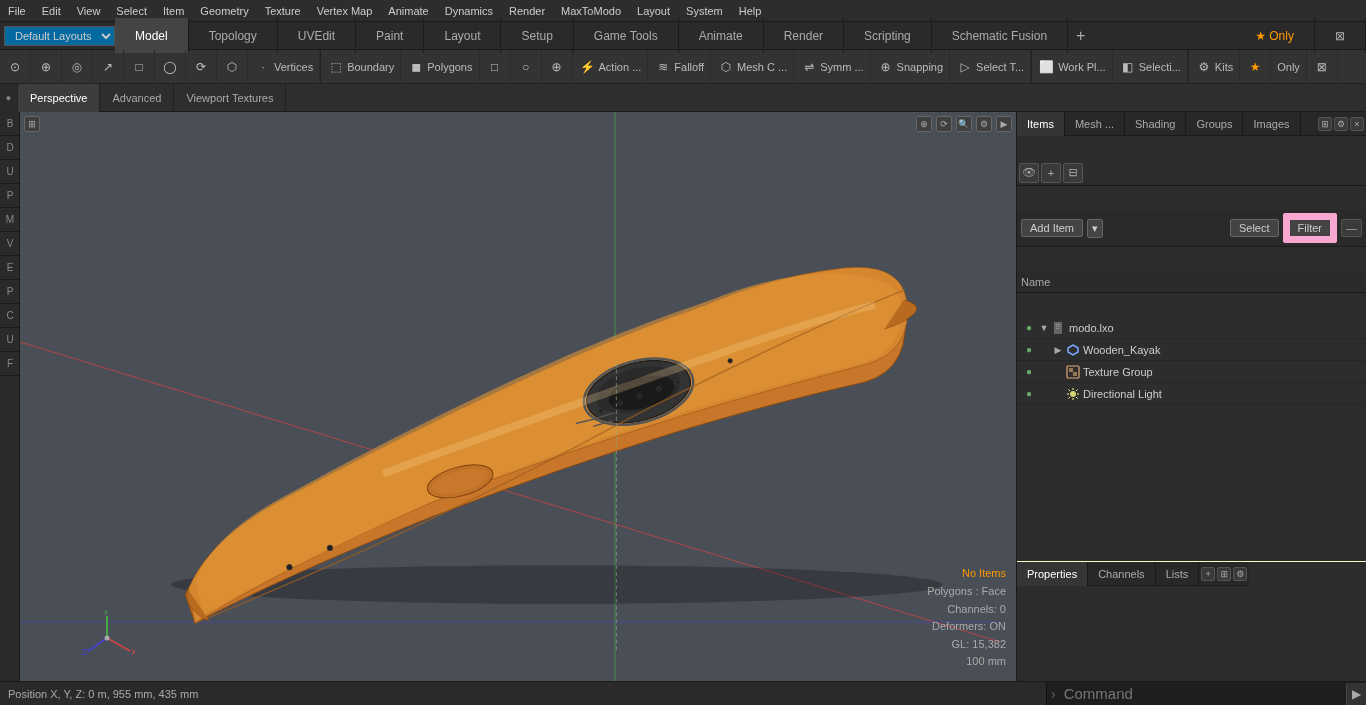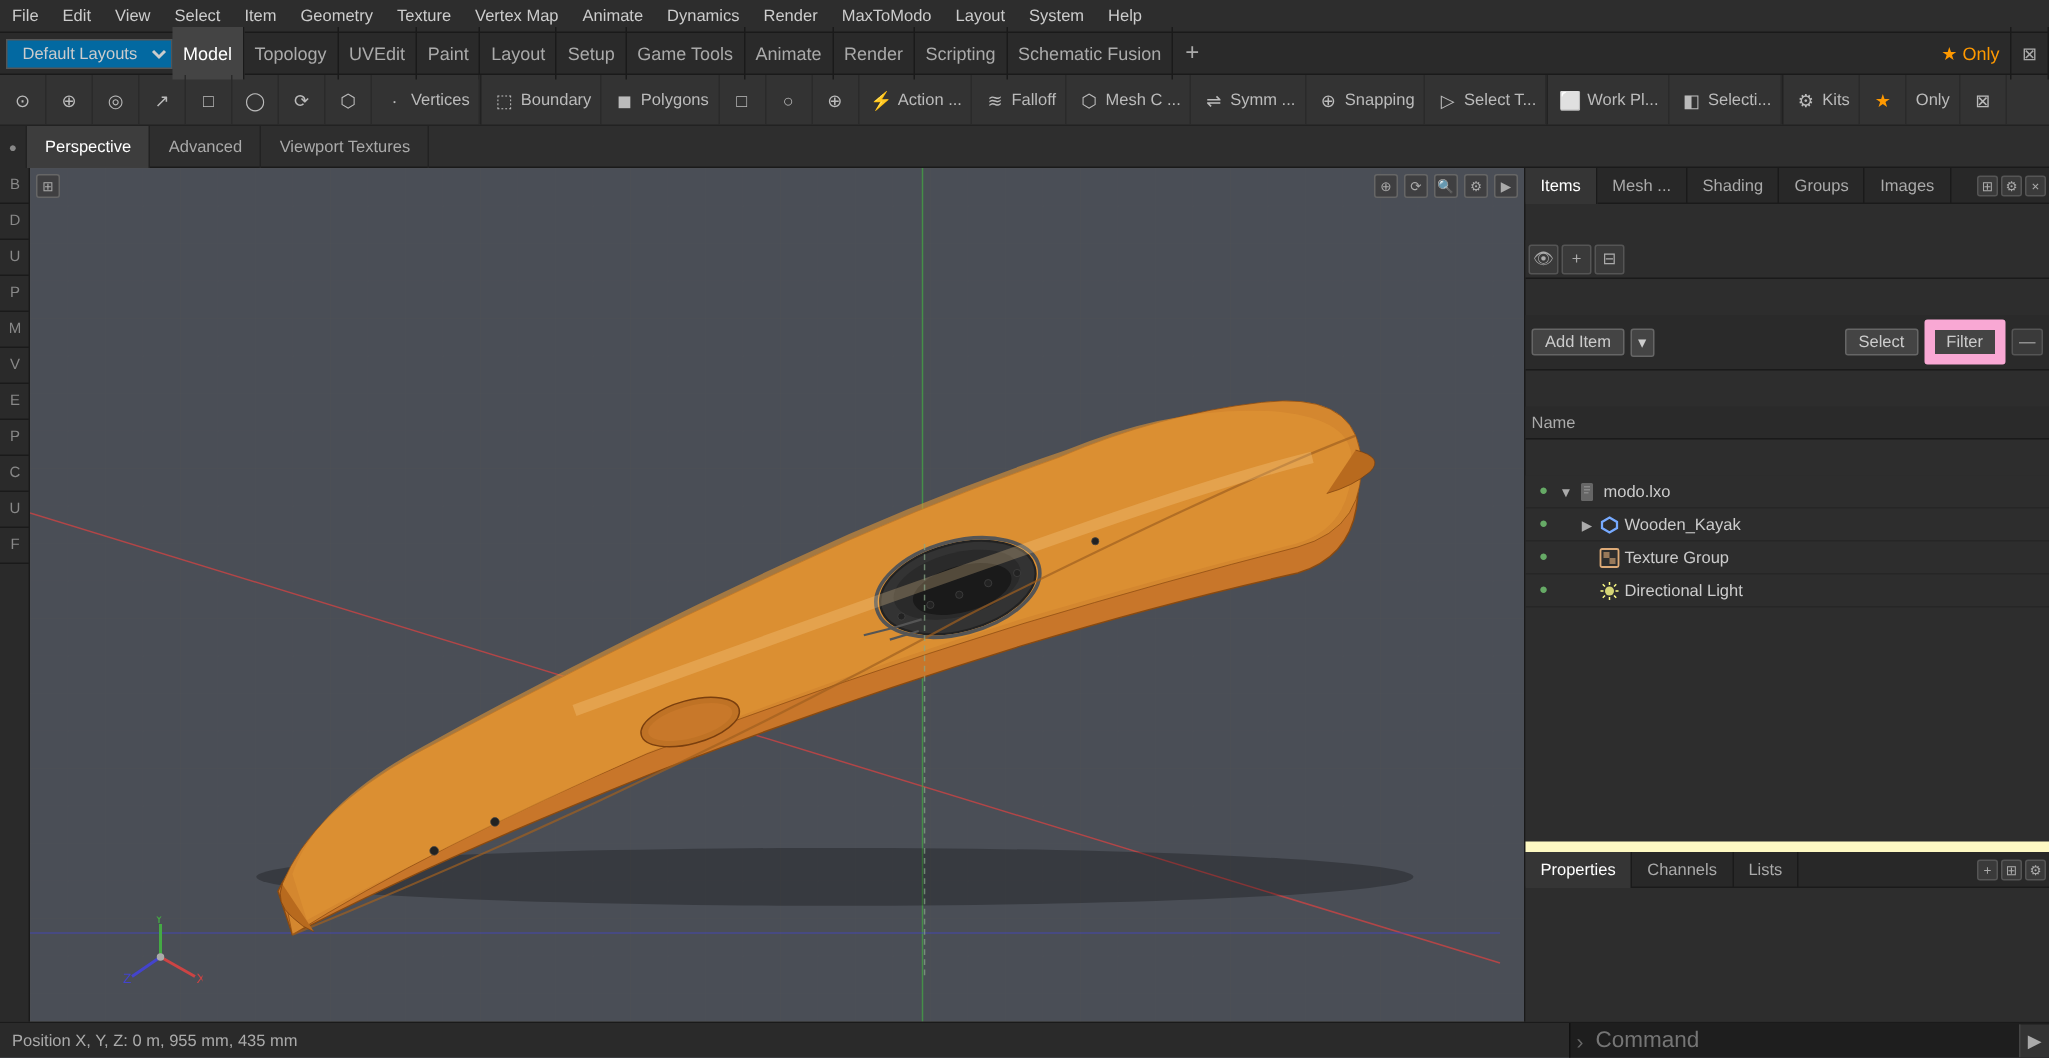--- a/index.html
+++ b/index.html
@@ -4,21 +4,21 @@
   <style>
     * { margin: 0; padding: 0; box-sizing: border-box; }
     body { width: 1366px; height: 705px; background: #3a3a3a; font-family: Arial, sans-serif; font-size: 11px; color: #ccc; overflow: hidden; }
 
     
     #menu-bar { display: flex; align-items: center; background: #2d2d2d; height: 22px; border-bottom: 1px solid #1a1a1a; }
     .menu-item { padding: 3px 8px; cursor: pointer; color: #ccc; }
 
     
     #tab-bar { display: flex; align-items: center; background: #2a2a2a; height: 28px; border-bottom: 1px solid #1a1a1a; }
-    .tab-btn { padding: 4px 7px; cursor: pointer; color: #aaa; border-right: 1px solid #1a1a1a; height: 35px; display: flex; align-items: center; font-size: 12px; }
+    .tab-btn { padding: 4px 20px; cursor: pointer; color: #aaa; border-right: 1px solid #1a1a1a; height: 35px; display: flex; align-items: center; font-size: 12px; }
     .tab-btn.active { background: #444; color: #fff; }
     .tab-add { padding: 4px 8px; cursor: pointer; color: #aaa; font-size: 16px; display: flex; align-items: center; height: 28px; }
 
     
     #layout-selector { background: #0369a1; border: 1px solid #555; color: #ccc; padding: 2px 6px; margin-left: 4px; font-size: 11px; cursor: pointer; }
 
     
     #toolbar { display: flex; align-items: center; background: #333; height: 34px; border-bottom: 1px solid #222; flex-wrap: nowrap; overflow: hidden; }
     .toolbar-btn { padding: 3px 6px; cursor: pointer; color: #bbb; display: flex; align-items: center; gap: 2px; border-right: 1px solid #2a2a2a; height: 34px; white-space: nowrap; font-size: 11px; }
     .toolbar-icon { width: 18px; height: 18px; display: inline-flex; align-items: center; justify-content: center; font-size: 12px; }
@@ -75,21 +75,21 @@
 
     #items-list { flex: 1; background: #2d2d2d; overflow-y: auto; }
     .item-row { display: flex; align-items: center; padding: 2px 4px; border-bottom: 1px solid #262626; cursor: pointer; min-height: 22px; }
     .item-vis { width: 16px; height: 16px; display: flex; align-items: center; justify-content: center; cursor: pointer; color: #6a6; font-size: 10px; }
     .item-indent { display: inline-block; }
     .item-expand { width: 14px; height: 14px; display: flex; align-items: center; justify-content: center; cursor: pointer; color: #aaa; font-size: 9px; }
     .item-icon { width: 16px; height: 16px; display: flex; align-items: center; justify-content: center; margin-right: 2px; }
     .item-label { font-size: 11px; color: #ccc; }
 
     
-    #properties-panel { height: 120px; border-top: 7px solid #fef9c3; display: flex; flex-direction: column; }
+    #properties-panel { height: 120px; border-top: 1px solid #fef9c3; display: flex; flex-direction: row; }
     #props-tabs { display: flex; background: #282828; border-bottom: 1px solid #1a1a1a; height: 24px; align-items: center; }
     .props-tab { padding: 3px 10px; cursor: pointer; color: #aaa; font-size: 11px; border-right: 1px solid #1a1a1a; height: 24px; display: flex; align-items: center; }
     .props-tab.active { background: #353535; color: #fff; }
     .props-content { flex: 1; background: #2d2d2d; }
     .props-tab-actions { margin-left: auto; display: flex; }
 
     
     #bottom-bar { display: flex; align-items: center; background: #2a2a2a; height: 24px; border-top: 1px solid #1a1a1a; }
     #position-text { padding: 0 8px; color: #aaa; font-size: 11px; flex: 1; }
     #command-area { display: flex; align-items: center; background: #1e1e1e; border-left: 1px solid #111; width: 320px; height: 24px; }
@@ -345,20 +345,28 @@
     <svg id="axes-indicator" xmlns="http://www.w3.org/2000/svg" viewBox="0 0 55 55">
       <line x1="27" y1="27" x2="50" y2="40" stroke="#c44" stroke-width="2"></line>
       <text x="51" y="44" fill="#c44" font-size="9">X</text>
       <line x1="27" y1="27" x2="27" y2="5" stroke="#4a4" stroke-width="2"></line>
       <text x="23" y="4" fill="#4a4" font-size="9">Y</text>
       <line x1="27" y1="27" x2="8" y2="40" stroke="#44c" stroke-width="2"></line>
       <text x="2" y="44" fill="#44c" font-size="9">Z</text>
       <circle cx="27" cy="27" r="2.5" fill="#aaa"></circle>
     </svg>
 
+    <div id="viewport-status">
+      <div class="status-line highlight">No Items</div>
+      <div class="status-line">Polygons : Face</div>
+      <div class="status-line">Channels: 0</div>
+      <div class="status-line">Deformers: ON</div>
+      <div class="status-line">GL: 15,382</div>
+      <div class="status-line">100 mm</div>
+    </div>
   </div>
 
   <div id="right-panel">
 
     <div id="items-panel">
 
       <div id="items-tabs">
         <div class="items-tab active">Items</div>
         <div class="items-tab">Mesh ...</div>
         <div class="items-tab">Shading</div>

